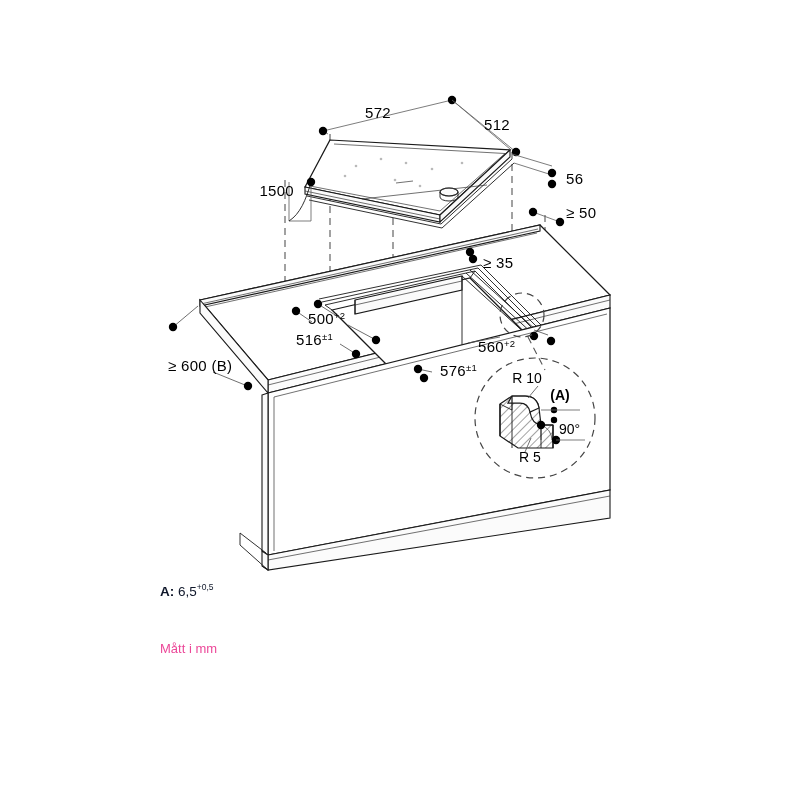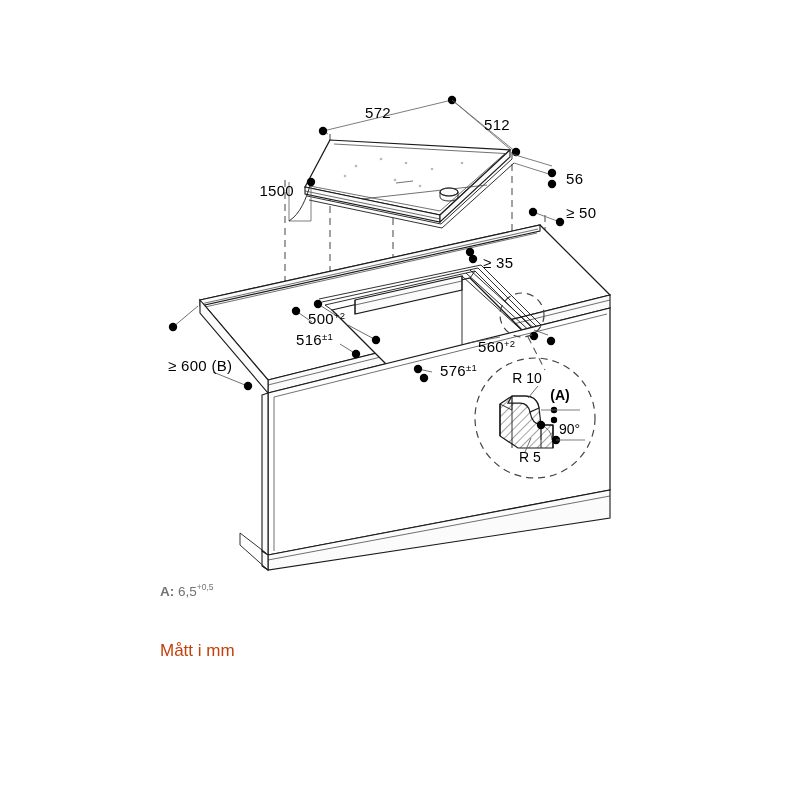--- a/index.html
+++ b/index.html
@@ -104,36 +104,36 @@
   }
   .notes {
     position: absolute;
     left: 160px;
     top: 578px;
     width: 560px;
   }
   .note-line {
     font-size: 13.5px;
     line-height: 19px;
-    color: #737373;
+    color: #0f172a;
     white-space: nowrap;
   }
   .note-line b {
     font-weight: bold;
   }
   .note-sup {
     font-size: 8.5px;
     vertical-align: super;
   }
   .units {
     position: absolute;
     left: 160px;
     top: 641px;
-    font-size: 17px;
-    color: #c2410c;
+    font-size: 13px;
+    color: #ec4899;
   }
 </style>
 </head>
 <body>
 
 <div id="diagram-root">
 
   <svg id="drawing" viewBox="0 0 800 800">
 
     <defs>

